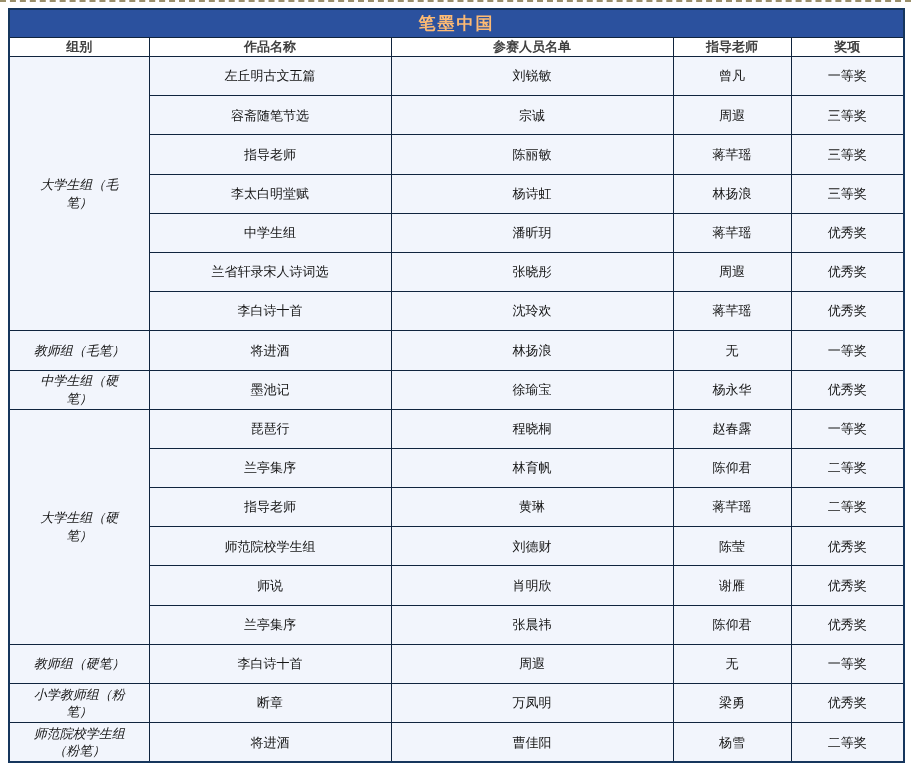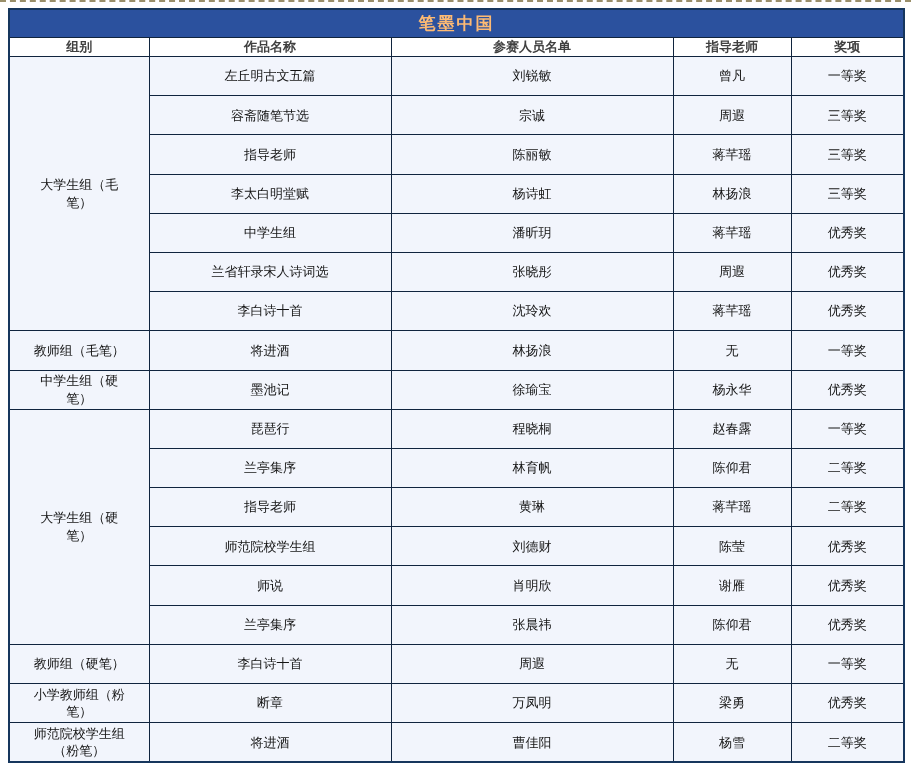--- a/index.html
+++ b/index.html
@@ -57,20 +57,21 @@
   }
   table.awards .data-row td {
     background: #f2f5fc;
     color: #141414;
     font-size: 13px;
     height: 38.2px;
     line-height: 1.35;
   }
   table.awards .group-cell {
     padding: 0 22px;
+    font-style: italic;
   }
 </style>
 </head>
 <body>
 
 <div class="page">
   <div class="page-break-line"></div>
 
   <table class="awards">
     <colgroup>

